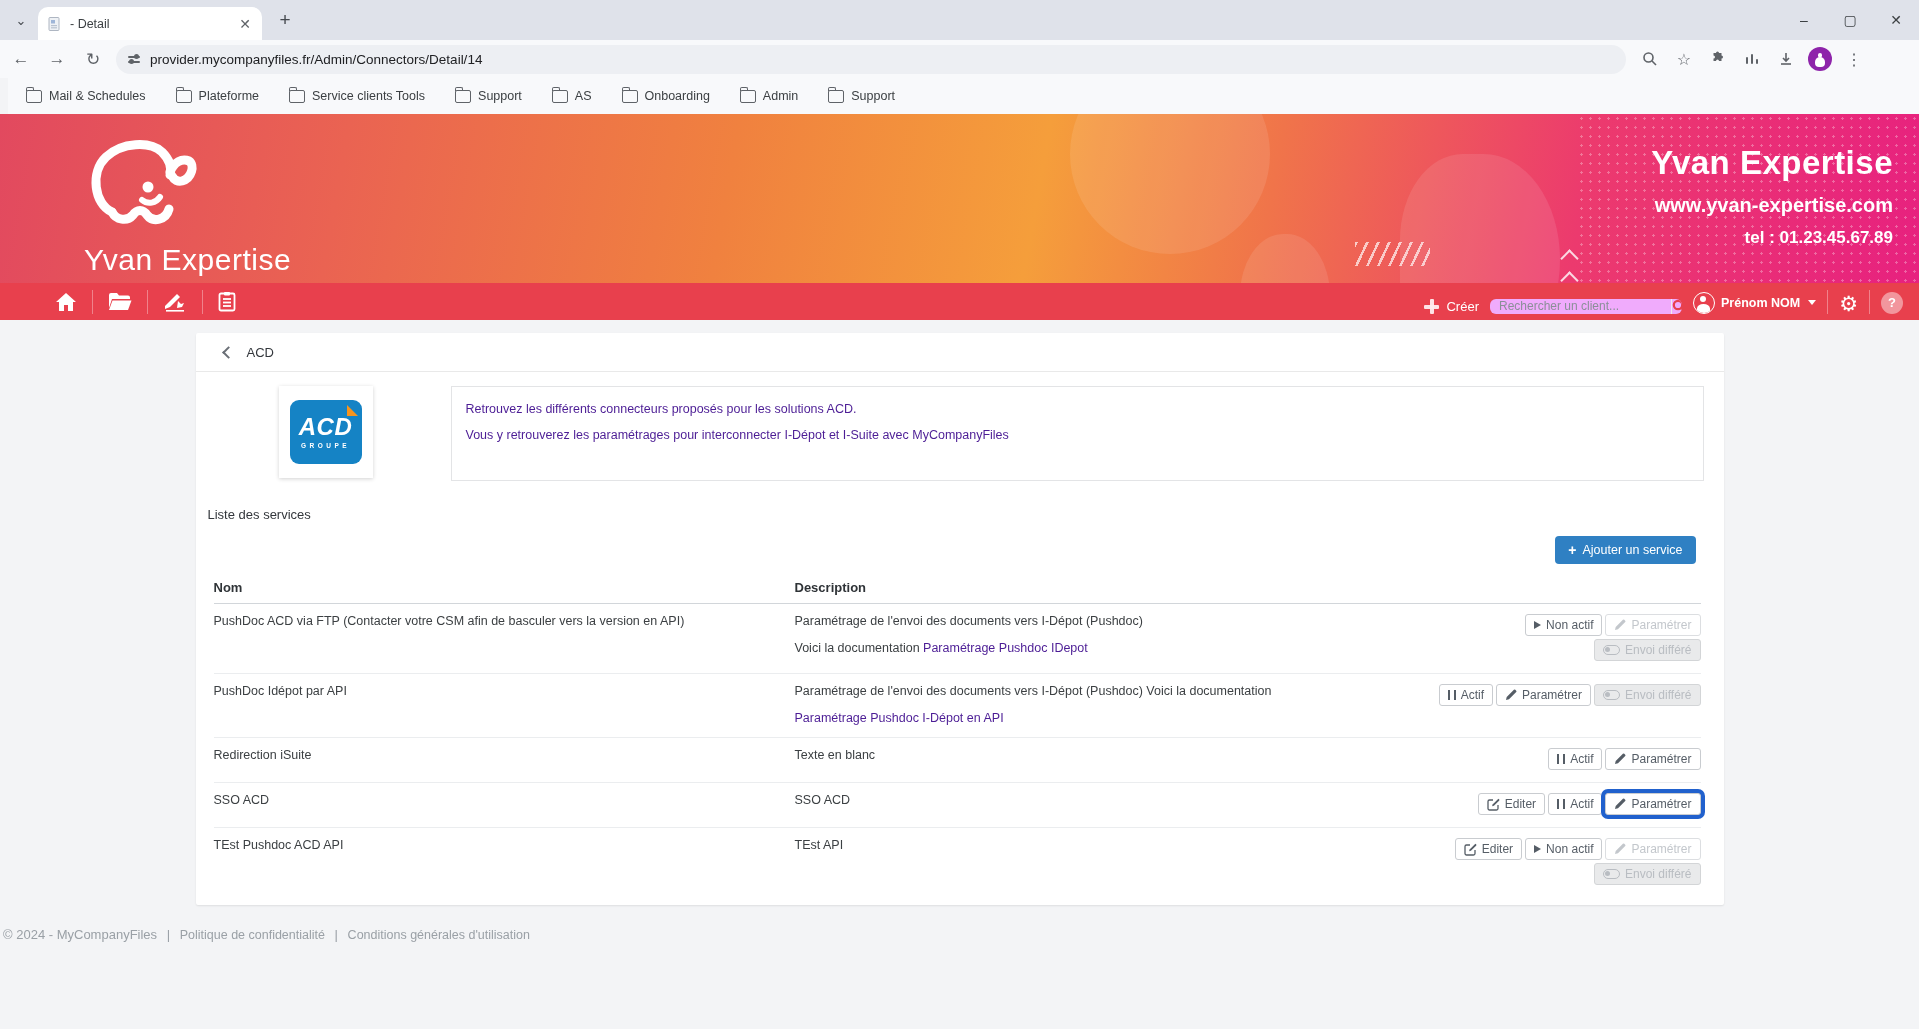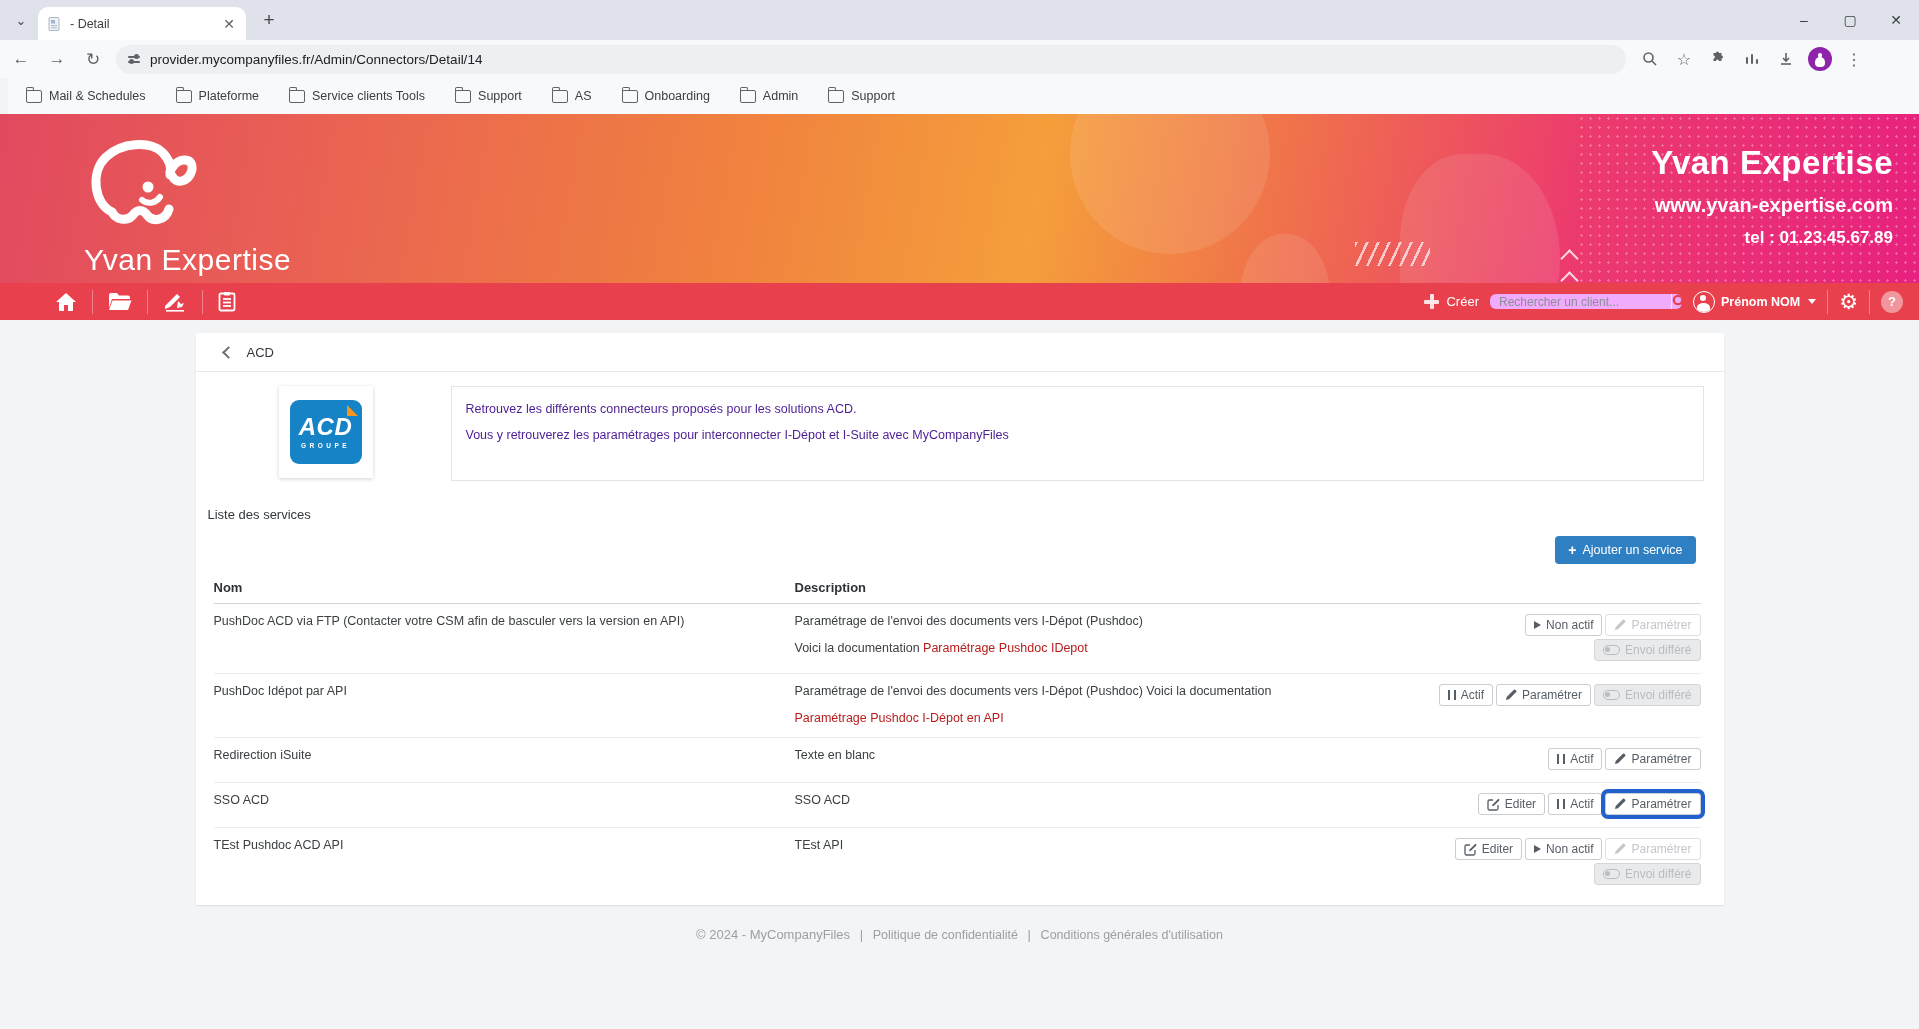--- a/index.html
+++ b/index.html
@@ -2,21 +2,21 @@
 <html><head>
 <meta charset="utf-8">
 <style>
   * { box-sizing: border-box; margin: 0; padding: 0; }
   html,body { width:1919px; height:1029px; overflow:hidden; }
   body { font-family:"Liberation Sans", sans-serif; background:#f3f4f6; position:relative; }
 
   
   .tabstrip { position:absolute; top:0; left:0; right:0; height:40px; background:#dfe2ea; display:flex; align-items:center; }
   .tab-search { width:26px; height:26px; border-radius:50%; margin-left:8px; display:flex; align-items:center; justify-content:center; color:#45494f; font-size:13px; }
-  .tab { position:relative; margin-left:4px; width:208px; height:33px; margin-top:7px; background:#ffffff; border-radius:10px 10px 0 0; display:flex; align-items:center; padding:0 8px; }
+  .tab { position:relative; margin-left:4px; width:224px; height:33px; margin-top:7px; background:#ffffff; border-radius:10px 10px 0 0; display:flex; align-items:center; padding:0 8px; }
   .tab-title { font-size:12.5px; color:#3c4043; flex:1; margin-left:8px; white-space:nowrap; overflow:hidden; }
   .tab-close { color:#5f6368; font-size:14px; width:18px; height:18px; display:flex; align-items:center; justify-content:center; border-radius:50%; }
   .newtab { color:#45494f; font-size:19px; margin-left:10px; width:26px; height:26px; display:flex; align-items:center; justify-content:center; }
   .wincontrols { position:absolute; right:0; top:0; height:40px; display:flex; align-items:center; }
   .winbtn { width:46px; height:40px; display:flex; align-items:center; justify-content:center; color:#3c4043; font-size:14px; }
   .favicon-doc { width:16px; height:16px; }
 
   .toolbar { position:absolute; top:40px; left:0; right:0; height:38px; background:#f8f9fb; display:flex; align-items:center; }
   .navbtn { width:30px; height:30px; display:flex; align-items:center; justify-content:center; color:#5f6368; font-size:17px; margin-left:6px; border-radius:50%; }
   .omnibox { margin-left:8px; width:1510px; height:29px; background:#edeff3; border-radius:15px; display:flex; align-items:center; padding:0 12px; }
@@ -51,21 +51,21 @@
   .contact { position:absolute; right:26px; top:30px; text-align:right; color:#fff; z-index:3; }
   .contact-name { font-size:33px; font-weight:800; letter-spacing:.5px; }
   .contact-site { font-size:20px; font-weight:700; margin-top:12px; }
   .contact-tel { font-size:17px; font-weight:700; margin-top:11px; }
 
   
   .rednav { position:absolute; top:283px; left:0; right:0; height:37px; background:#e8404d; display:flex; align-items:center; }
   .rn-left { display:flex; align-items:center; margin-left:40px; }
   .rn-item { padding:0 15px; display:flex; align-items:center; }
   .rn-div { width:1px; height:24px; background:rgba(255,255,255,.35); }
-  .rn-right { margin-left:auto; display:flex; align-items:center; padding-right:16px; gap:11px; }
+  .rn-right { margin-left:auto; display:flex; align-items:flex-end; padding-right:16px; gap:11px; }
   .creer { display:flex; align-items:center; gap:7px; color:#fff; font-size:13px; }
   .plus-ic { position:relative; width:15px; height:15px; }
   .plus-ic::before { content:''; position:absolute; left:0; top:6px; width:15px; height:4px; background:rgba(255,235,238,.95); border-radius:1px; }
   .plus-ic::after { content:''; position:absolute; left:6px; top:0; width:4px; height:15px; background:rgba(255,235,238,.95); border-radius:1px; }
   .searchbox { width:192px; height:15px; background:#f0abfc; border-radius:6px; display:flex; align-items:center; overflow:hidden;gap:8px; }
   .searchbox input { border:none; outline:none; flex:1; font-size:12px; color:#444; padding:0 9px; font-family:"Liberation Sans",sans-serif; }
   .searchbox input::placeholder { color:#8a8f98; }
   .search-btn { width:30px; height:25px; display:flex; align-items:center; justify-content:center; border-left:1px solid #eee; }
   .userchip { display:flex; align-items:center; gap:6px; color:#fff; }
   .user-circle { width:22px; height:22px; border-radius:50%; border:1.6px solid #fff; position:relative; overflow:hidden; }
@@ -100,34 +100,34 @@
   .add-plus { font-size:14px; font-weight:700; line-height:1; }
 
   .svc-table { margin:16px 23px 0 18px; }
   .t-head { display:grid; grid-template-columns:581px 1fr 276px; border-bottom:1px solid #d2d6da; padding-bottom:8px; }
   .t-head .th { font-size:13px; font-weight:700; color:#2f3337; }
   .t-row { display:grid; grid-template-columns:581px 1fr 276px; border-bottom:1px solid #ebedef; padding:10px 0 12px; }
   .t-row.last { border-bottom:none; }
   .cell-name { font-size:12.5px; color:#3c4043; padding-right:20px; }
   .cell-desc { font-size:12.5px; color:#3c4043; padding-right:12px; }
   .cell-desc .line2 { margin-top:13px; }
-  a.doclink, .doclink { color:#b91c1c; text-decoration:none; font-size:12.5px; cursor:pointer; }
+  a.doclink, .doclink { color:#4c1d95; text-decoration:none; font-size:12.5px; cursor:pointer; }
   .cell-actions { display:flex; flex-wrap:wrap; justify-content:flex-end; align-content:flex-start; gap:3px; }
 
   .btn { display:inline-flex; align-items:center; gap:5px; padding:3px 8px; background:#fff; border:1px solid #c9ccd0; border-radius:3px; color:#555d66; font-size:12px; height:22px; font-family:"Liberation Sans",sans-serif; white-space:nowrap; }
   .btn.dis { color:#c3c7cc; border-color:#dcdee1; }
   .btn.gray { background:#e9eaeb; border-color:#d3d5d7; color:#b9bdc2; }
   .btn.focused { box-shadow:0 0 0 4px #2161cd; }
   .i-play { width:0; height:0; border-left:7px solid currentColor; border-top:4.5px solid transparent; border-bottom:4.5px solid transparent; }
   .i-pause { width:8px; height:10px; border-left:2.6px solid currentColor; border-right:2.6px solid currentColor; }
   .i-toggle { width:17px; height:10px; border:1.5px solid currentColor; border-radius:6px; position:relative; flex-shrink:0; }
   .i-toggle::after { content:''; position:absolute; left:1px; top:1.2px; width:5px; height:5px; border-radius:50%; background:currentColor; }
   .i-svg { display:flex; }
 
-  .footer { text-align:center; margin-top:22px; font-size:13px; color:#9aa0a6; }
+  .footer { text-align:left; margin-top:22px; font-size:13px; color:#9aa0a6; }
   .footer span { margin:0 3px; }
 
   input { background:transparent; }
 </style>
 </head>
 <body>
 
 <div class="tabstrip">
   <div class="tab-search">⌄</div>
   <div class="tab">

